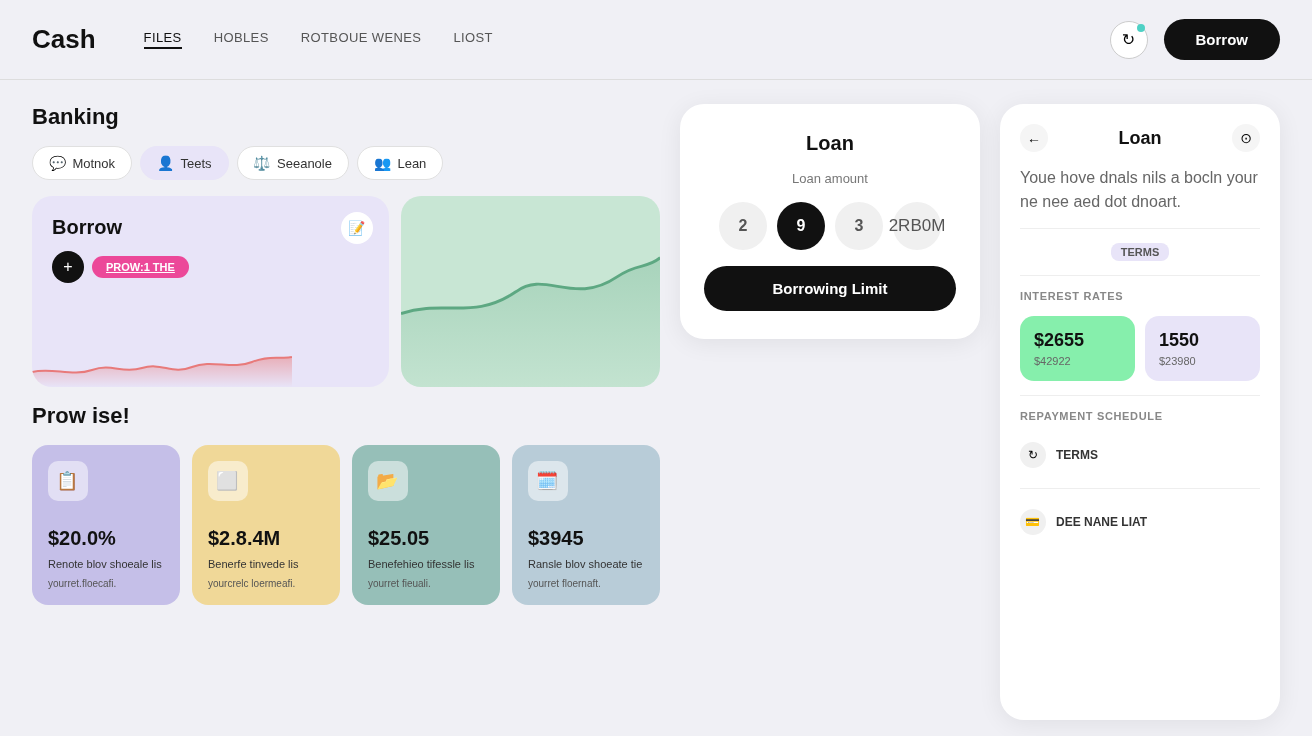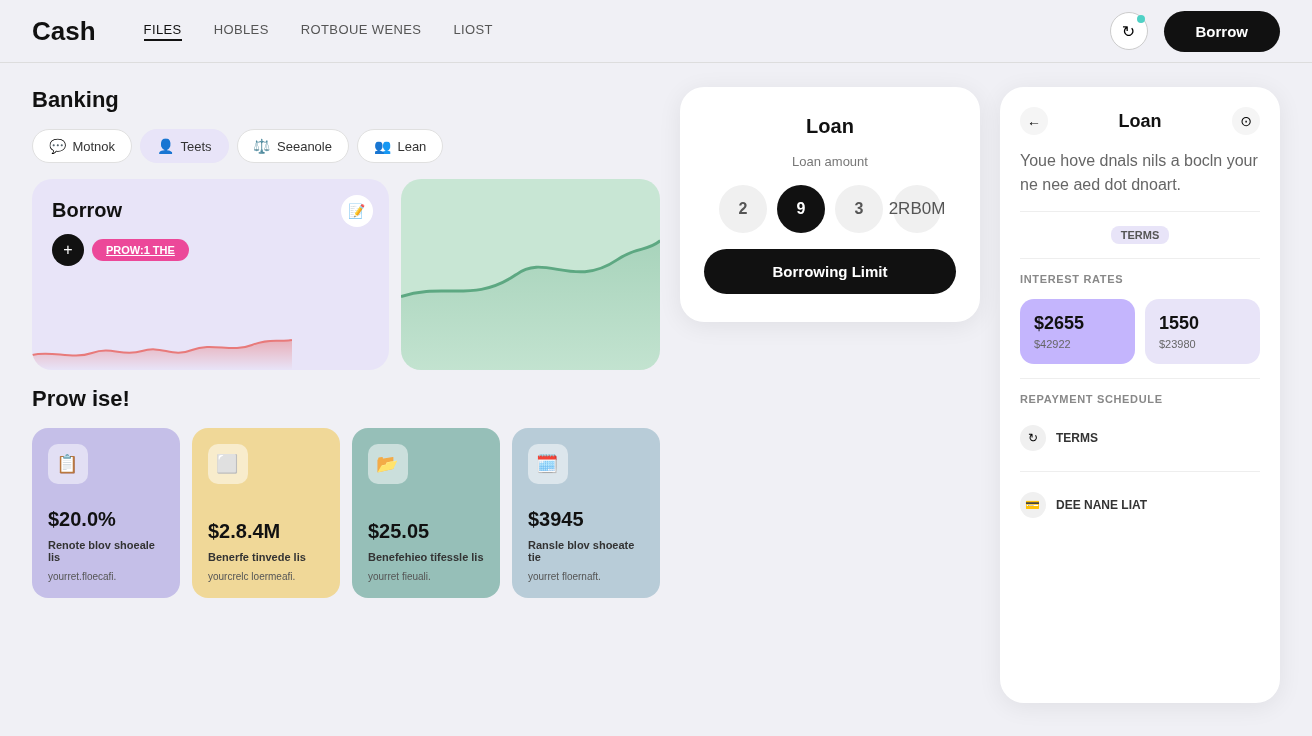--- a/index.html
+++ b/index.html
@@ -9,21 +9,21 @@
       min-height: 736px;
       overflow: hidden;
     }
 
     
     .header {
       background: #f0f0f5;
       display: flex;
       align-items: center;
       padding: 0 32px;
-      height: 63px;
+      height: 80px;
       border-bottom: 1.5px solid #ddd;
     }
     .header-logo {
       font-size: 26px;
       font-weight: 700;
       color: #111;
       margin-right: 48px;
     }
     .header-nav {
       display: flex;
@@ -224,21 +224,21 @@
     }
     .promise-card-amount {
       font-size: 20px;
       font-weight: 700;
       color: #111;
       margin-top: auto;
     }
     .promise-card-label {
       font-size: 11px;
       color: #333;
-      font-weight: 700;
+      font-weight: 400;
     }
     .promise-card-sub {
       font-size: 10px;
       color: #555;
     }
 
     
     .center-panel {
       width: 300px;
       flex-shrink: 0;
@@ -375,21 +375,21 @@
       gap: 10px;
     }
     .rate-card {
       flex: 1;
       border-radius: 14px;
       padding: 14px;
       display: flex;
       flex-direction: column;
       gap: 4px;
     }
-    .rate-card.peach { background: #c4b5fd; }
+    .rate-card.peach { background: #86efac; }
     .rate-card.lavender { background: #e8e4f8; }
     .rate-amount {
       font-size: 18px;
       font-weight: 700;
       color: #111;
     }
     .rate-sub {
       font-size: 11px;
       color: #666;
     }

